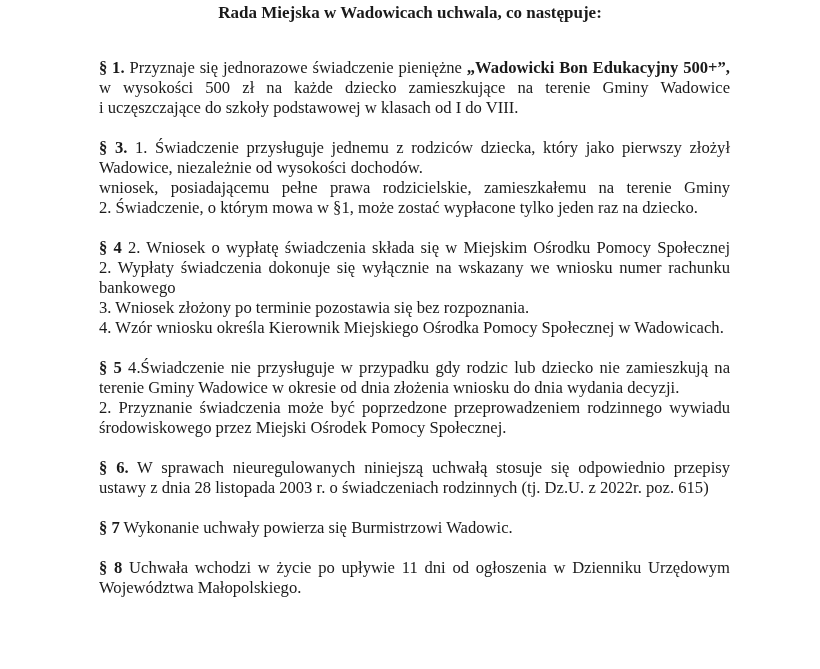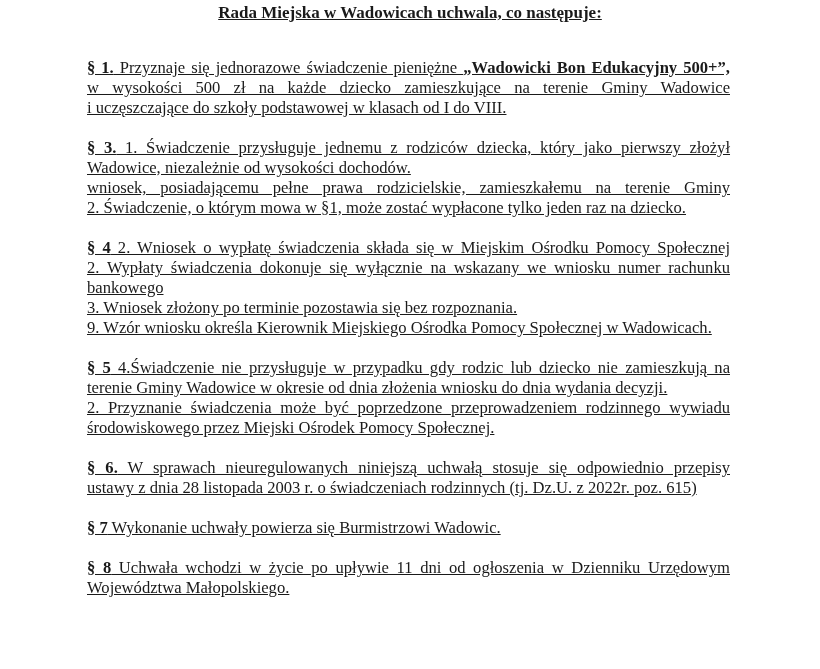--- a/index.html
+++ b/index.html
@@ -17,34 +17,32 @@
     }
     .doc-title {
       position: absolute;
       top: 3px;
       left: 0;
       width: 820px;
       text-align: center;
       font-weight: bold;
       font-size: 17px;
       line-height: 20px;
-      text-decoration: underline;
     }
     .body {
       position: absolute;
       left: 87px;
       width: 643px;
       top: 58px;
       font-size: 16.6px;
       line-height: 20px;
     }
     .para {
-      margin: 0 0 20px 0;
+      margin: 0 0 20px 12px;
       text-align: justify;
-      text-decoration: underline;
     }
     .para .line {
       display: block;
     }
     .jl {
       text-align: justify;
       text-align-last: justify;
     }
     .b { font-weight: bold; }
   </style>
@@ -67,21 +65,21 @@
     <span class="line">Wadowice, niezależnie od wysokości dochodów.</span>
     <span class="line jl">wniosek, posiadającemu pełne prawa rodzicielskie, zamieszkałemu na terenie Gminy</span>
     <span class="line">2. Świadczenie, o którym mowa w §1, może zostać wypłacone tylko jeden raz na dziecko.</span>
   </p>
 
   <p class="para">
     <span class="line jl"><span class="b">§ 4</span><span> 2. Wniosek o wypłatę świadczenia składa się w Miejskim Ośrodku Pomocy Społecznej</span></span>
     <span class="line jl">2. Wypłaty świadczenia dokonuje się wyłącznie na wskazany we wniosku numer rachunku</span>
     <span class="line">bankowego</span>
     <span class="line">3.  Wniosek złożony po terminie pozostawia się bez rozpoznania.</span>
-    <span class="line">9. Wzór wniosku określa Kierownik Miejskiego Ośrodka Pomocy Społecznej w Wadowicach.</span>
+    <span class="line">4. Wzór wniosku określa Kierownik Miejskiego Ośrodka Pomocy Społecznej w Wadowicach.</span>
   </p>
 
   <p class="para">
     <span class="line jl"><span class="b">§ 5</span><span> 4.Świadczenie nie przysługuje w przypadku gdy rodzic lub dziecko nie zamieszkują na</span></span>
     <span class="line">terenie Gminy  Wadowice w okresie od dnia złożenia wniosku do dnia wydania decyzji.</span>
     <span class="line jl">2. Przyznanie świadczenia może być poprzedzone przeprowadzeniem rodzinnego wywiadu</span>
     <span class="line">środowiskowego przez Miejski Ośrodek Pomocy Społecznej.</span>
   </p>
 
   <p class="para">

